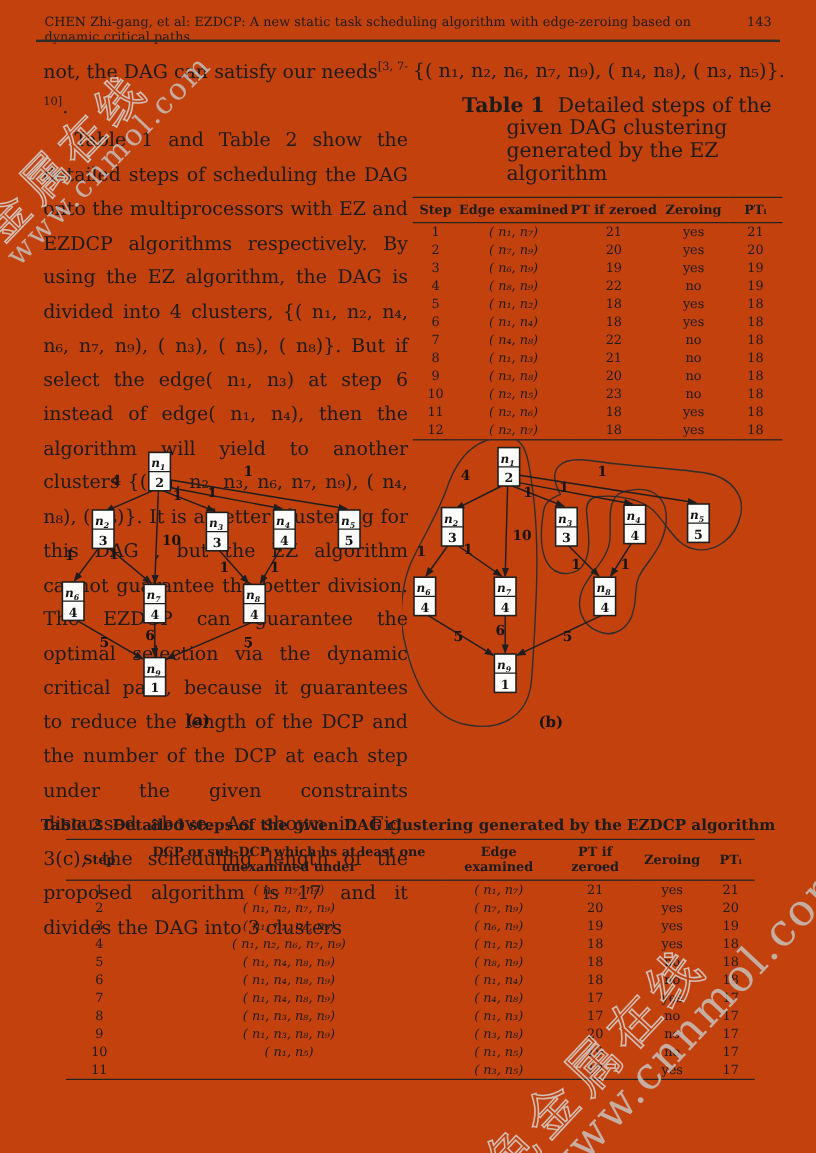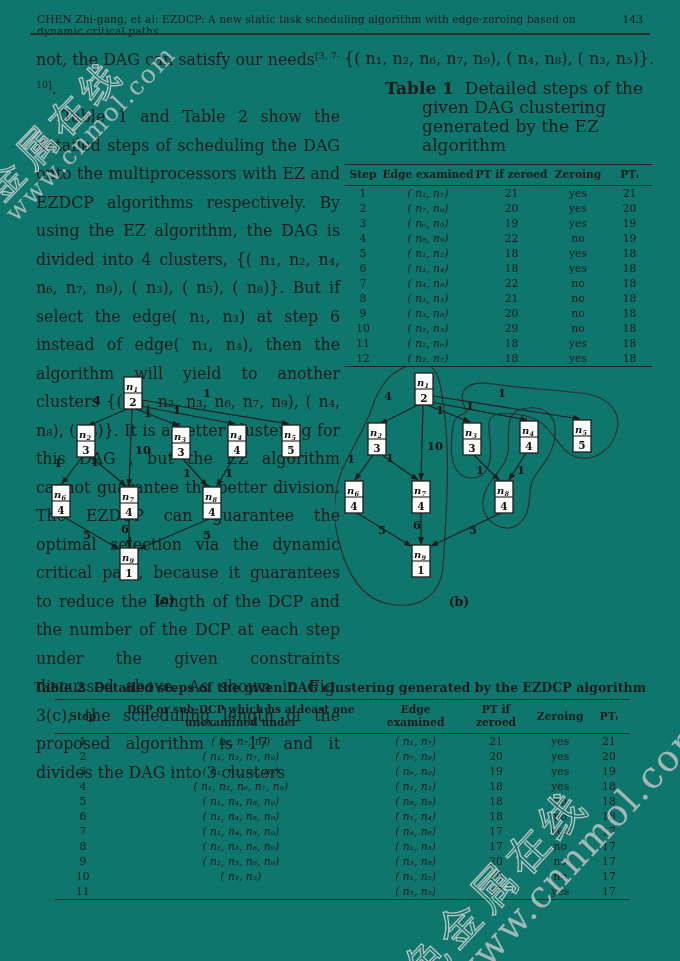--- a/index.html
+++ b/index.html
@@ -1,16 +1,16 @@
 <!DOCTYPE html>
 <html><head>
 <meta charset="utf-8">
 <style>
   html,body{margin:0;padding:0;background:#e8e8e6;}
-  #page{position:relative;width:680px;height:961px;background:#0f766e;overflow:hidden;
+  #page{position:relative;width:680px;height:961px;background:#c2410c;overflow:hidden;
         font-family:"DejaVu Serif",serif;color:#1c1c1c;}
   
   .running-head{position:absolute;top:13px;left:37px;right:37px;display:flex;
                 justify-content:space-between;font-size:10.6px;letter-spacing:.1px;}
   .head-rule{position:absolute;top:33px;left:30px;right:30px;border-top:2px solid #2b2b2b;}
   
   .col-left{position:absolute;left:36px;top:46px;width:304px;font-size:15.8px;
             line-height:28.5px;text-align:justify;}
   .col-left sup{font-size:9.5px;line-height:0;}
   .col-left .para{text-indent:26px;}
@@ -145,21 +145,21 @@
             <tr>
               <td>9</td>
               <td class="it">( n₃, n₈)</td>
               <td>20</td>
               <td>no</td>
               <td>18</td>
             </tr>
             <tr>
               <td>10</td>
               <td class="it">( n₂, n₅)</td>
-              <td>29</td>
+              <td>23</td>
               <td>no</td>
               <td>18</td>
             </tr>
             <tr>
               <td>11</td>
               <td class="it">( n₂, n₆)</td>
               <td>18</td>
               <td>yes</td>
               <td>18</td>
             </tr>

